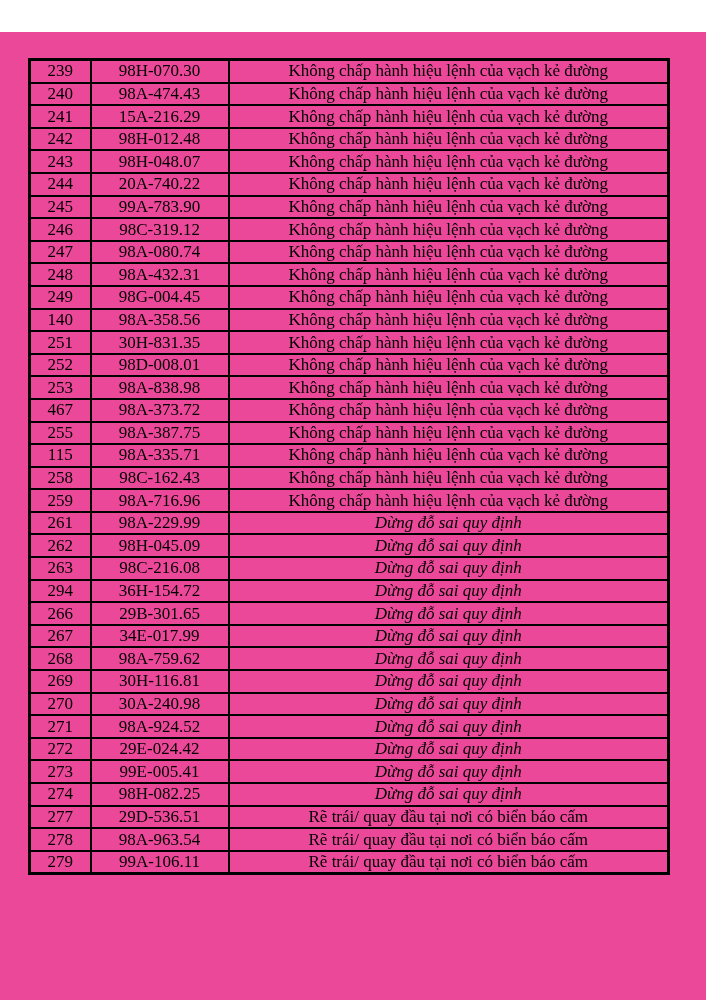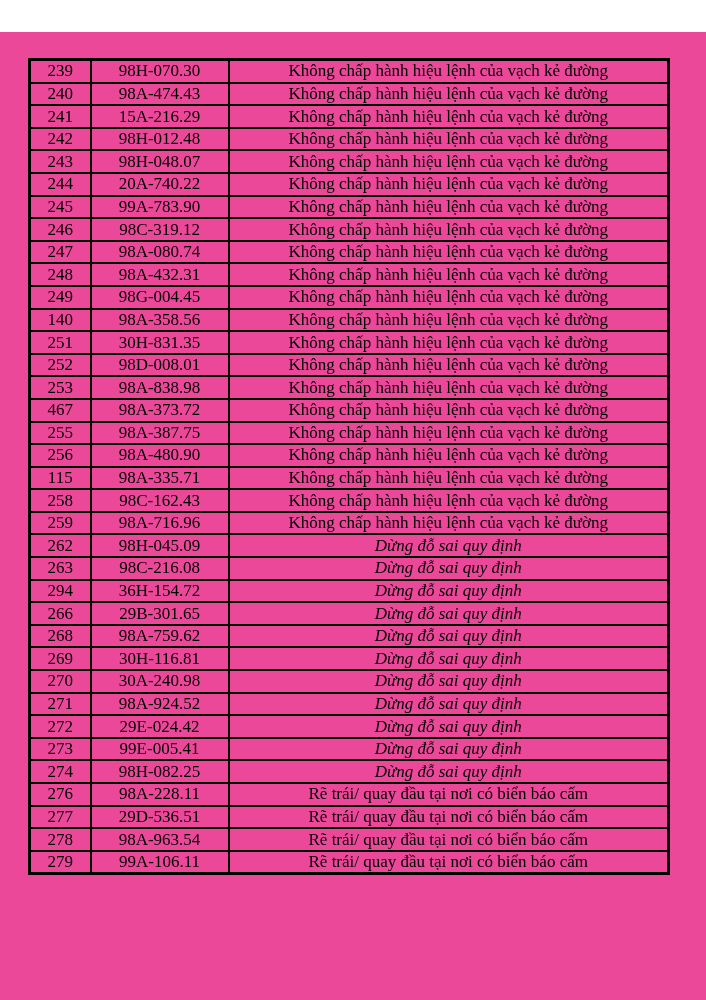--- a/index.html
+++ b/index.html
@@ -139,60 +139,65 @@
           <td class="cell-number">467</td>
           <td class="cell-plate">98A-373.72</td>
           <td class="cell-violation">Không chấp hành hiệu lệnh của vạch kẻ đường</td>
         </tr>
         <tr>
           <td class="cell-number">255</td>
           <td class="cell-plate">98A-387.75</td>
           <td class="cell-violation">Không chấp hành hiệu lệnh của vạch kẻ đường</td>
         </tr>
         <tr>
-          <td class="cell-number">256</td>
-          <td class="cell-plate">98A-480.90</td>
-          <td class="cell-violation">Không chấp hành hiệu lệnh của vạch kẻ đường</td>
-        </tr>
-        <tr>
           <td class="cell-number">115</td>
           <td class="cell-plate">98A-335.71</td>
           <td class="cell-violation">Không chấp hành hiệu lệnh của vạch kẻ đường</td>
         </tr>
         <tr>
           <td class="cell-number">258</td>
           <td class="cell-plate">98C-162.43</td>
           <td class="cell-violation">Không chấp hành hiệu lệnh của vạch kẻ đường</td>
         </tr>
         <tr>
           <td class="cell-number">259</td>
           <td class="cell-plate">98A-716.96</td>
           <td class="cell-violation">Không chấp hành hiệu lệnh của vạch kẻ đường</td>
         </tr>
         <tr>
+          <td class="cell-number">261</td>
+          <td class="cell-plate">98A-229.99</td>
+          <td class="cell-violation italic">Dừng đỗ sai quy định</td>
+        </tr>
+        <tr>
           <td class="cell-number">262</td>
           <td class="cell-plate">98H-045.09</td>
           <td class="cell-violation italic">Dừng đỗ sai quy định</td>
         </tr>
         <tr>
           <td class="cell-number">263</td>
           <td class="cell-plate">98C-216.08</td>
           <td class="cell-violation italic">Dừng đỗ sai quy định</td>
         </tr>
         <tr>
           <td class="cell-number">294</td>
           <td class="cell-plate">36H-154.72</td>
           <td class="cell-violation italic">Dừng đỗ sai quy định</td>
         </tr>
         <tr>
           <td class="cell-number">266</td>
           <td class="cell-plate">29B-301.65</td>
           <td class="cell-violation italic">Dừng đỗ sai quy định</td>
         </tr>
         <tr>
+          <td class="cell-number">267</td>
+          <td class="cell-plate">34E-017.99</td>
+          <td class="cell-violation italic">Dừng đỗ sai quy định</td>
+        </tr>
+        <tr>
           <td class="cell-number">268</td>
           <td class="cell-plate">98A-759.62</td>
           <td class="cell-violation italic">Dừng đỗ sai quy định</td>
         </tr>
         <tr>
           <td class="cell-number">269</td>
           <td class="cell-plate">30H-116.81</td>
           <td class="cell-violation italic">Dừng đỗ sai quy định</td>
         </tr>
         <tr>
@@ -212,25 +217,20 @@
         </tr>
         <tr>
           <td class="cell-number">273</td>
           <td class="cell-plate">99E-005.41</td>
           <td class="cell-violation italic">Dừng đỗ sai quy định</td>
         </tr>
         <tr>
           <td class="cell-number">274</td>
           <td class="cell-plate">98H-082.25</td>
           <td class="cell-violation italic">Dừng đỗ sai quy định</td>
-        </tr>
-        <tr>
-          <td class="cell-number">276</td>
-          <td class="cell-plate">98A-228.11</td>
-          <td class="cell-violation">Rẽ trái/ quay đầu tại nơi có biển báo cấm</td>
         </tr>
         <tr>
           <td class="cell-number">277</td>
           <td class="cell-plate">29D-536.51</td>
           <td class="cell-violation">Rẽ trái/ quay đầu tại nơi có biển báo cấm</td>
         </tr>
         <tr>
           <td class="cell-number">278</td>
           <td class="cell-plate">98A-963.54</td>
           <td class="cell-violation">Rẽ trái/ quay đầu tại nơi có biển báo cấm</td>

